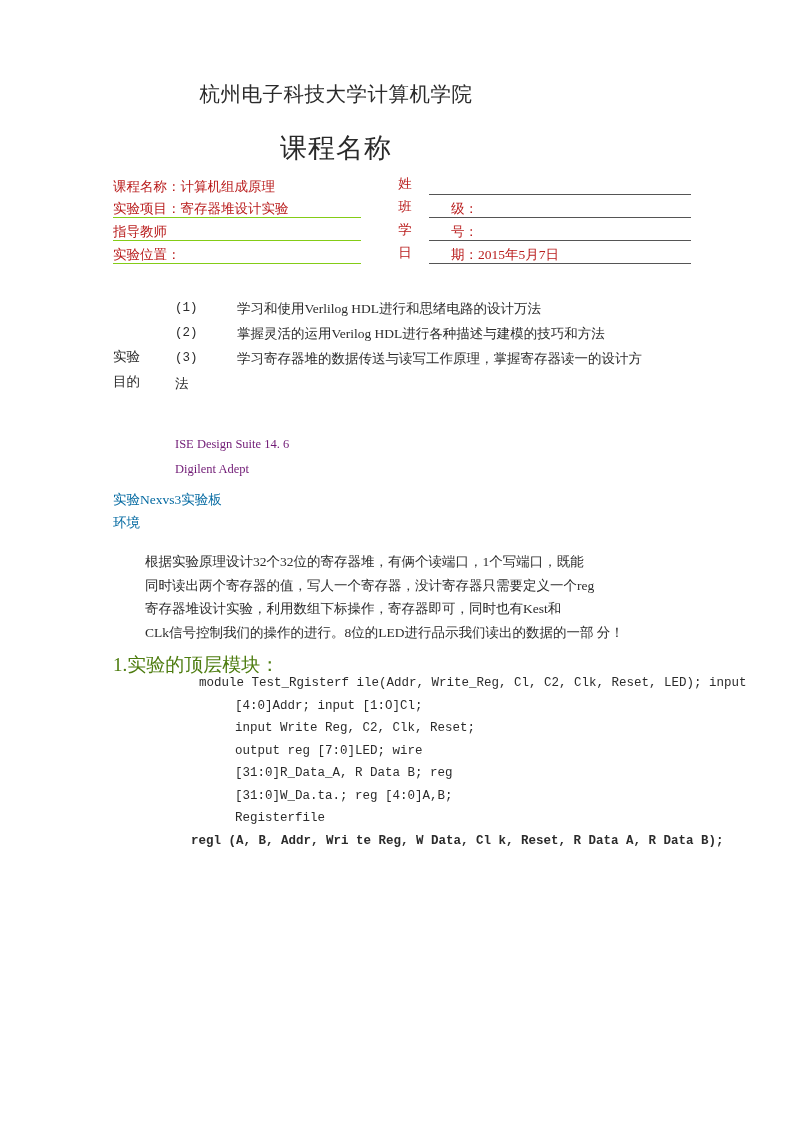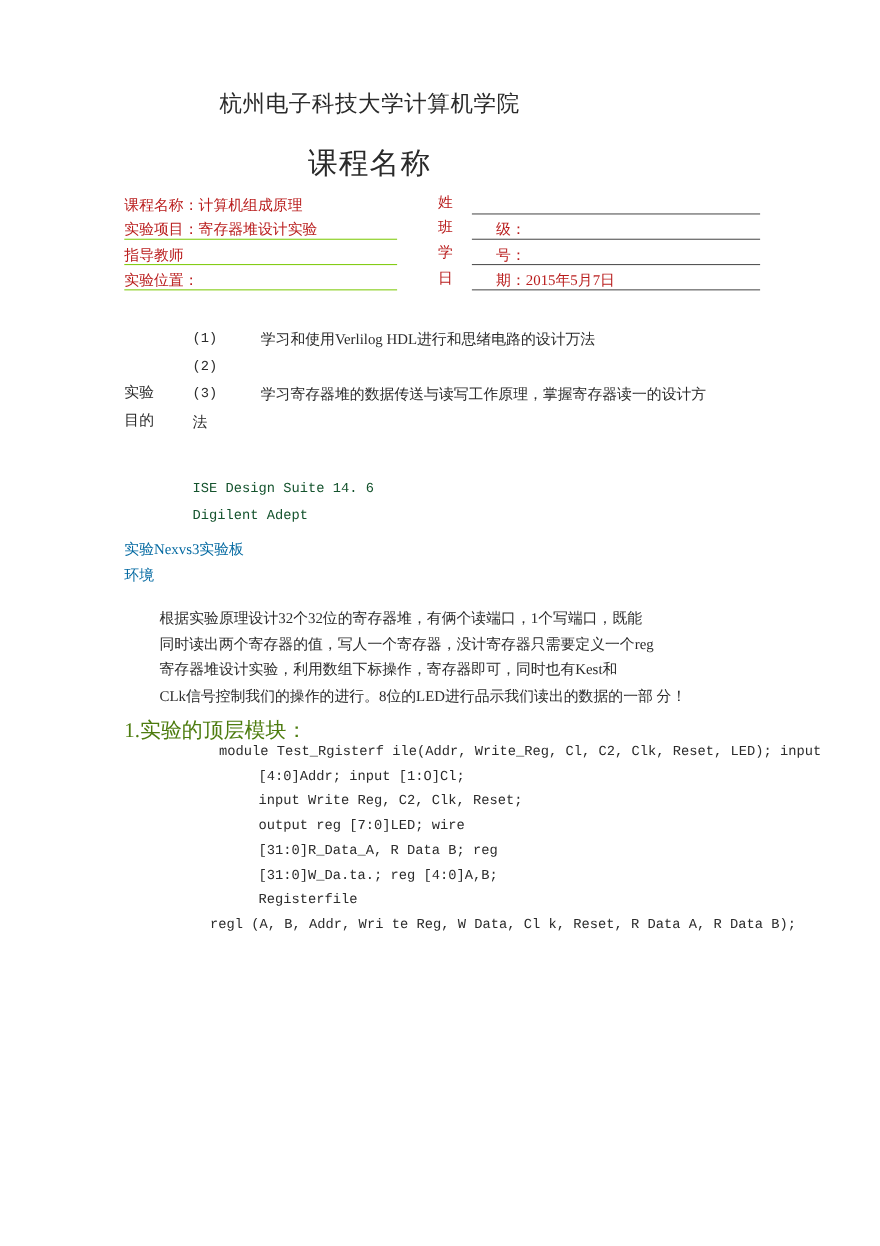--- a/index.html
+++ b/index.html
@@ -140,23 +140,23 @@
   .env {
     position: absolute;
     left: 113px;
     top: 432px;
     width: 580px;
     font-size: 13.5px;
   }
   .env-line {
     margin-left: 62px;
     line-height: 25px;
-    font-family: Liberation Mono, monospace;
+    font-family: Liberation Serif, serif;
     font-size: 12.5px;
-    color: #14532d;
+    color: #701a75;
   }
   .env-side {
     line-height: 23px;
     color: #0369a1;
   }
   .env-side-1 {
     margin-top: 6px;
   }
 
   
@@ -192,21 +192,21 @@
     font-family: "Liberation Mono", "DejaVu Sans Mono", monospace;
     font-size: 12.5px;
     color: #2b2b2b;
   }
   .c-line {
     line-height: 22.5px;
     white-space: pre;
   }
   .c-i1 { padding-left: 86px; }
   .c-i2 { padding-left: 122px; }
-  .c-i0 { padding-left: 78px; }
+  .c-i0 { padding-left: 78px; font-weight: bold; }
 </style>
 </head>
 <body>
 
 <div class="page">
 
   <h1 class="title-univ">杭州电子科技大学计算机学院</h1>
   <h2 class="title-report">课程名称</h2>
 
   <div class="form-block" id="form-block">
@@ -261,20 +261,21 @@
       <div>实验</div>
       <div>目的</div>
     </div>
     <div class="purpose-list" id="purpose-list">
         <div class="p-item">
           <span class="p-num">(1)</span>
           <span class="p-text">学习和使用Verlilog HDL进行和思绪电路的设计万法</span>
         </div>
         <div class="p-item">
           <span class="p-num">(2)</span>
+          <span class="p-text">掌握灵活的运用Verilog HDL进行各种描述与建模的技巧和方法</span>
         </div>
         <div class="p-item">
           <span class="p-num">(3)</span>
           <span class="p-text">学习寄存器堆的数据传送与读写工作原理，掌握寄存器读一的设计方</span>
         </div>
       </div>
     <div class="p-cont">法</div>
   </div>
 
   <div class="env">

